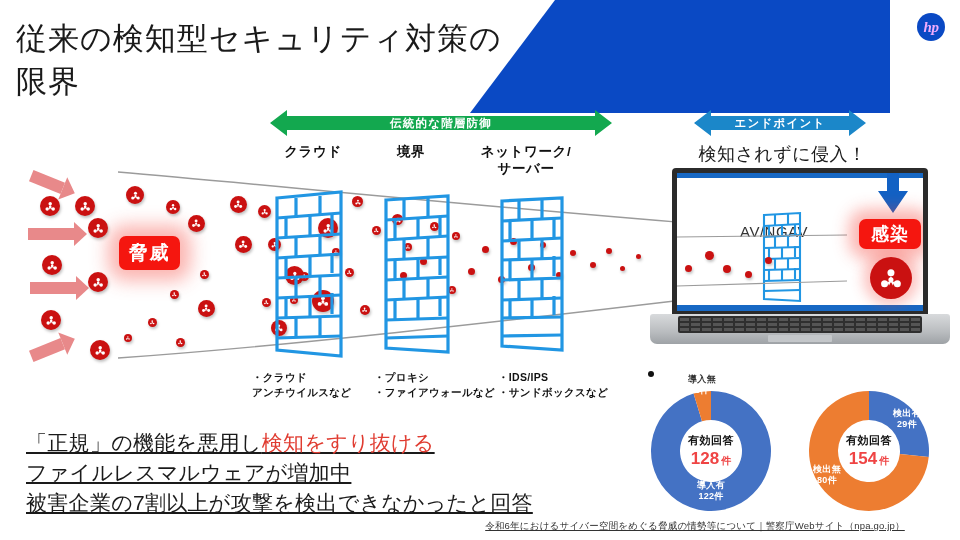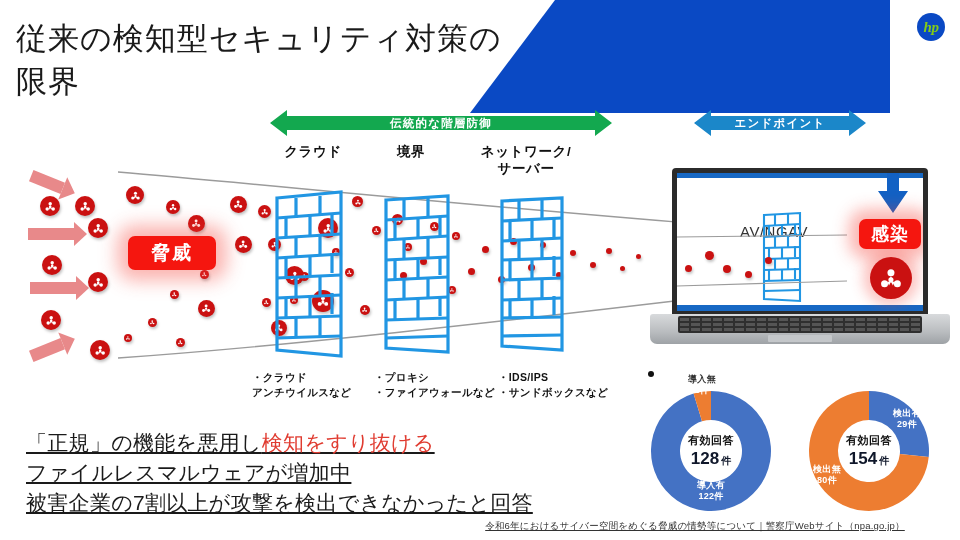--- a/index.html
+++ b/index.html
@@ -6,21 +6,21 @@
   body{
     width:960px;height:540px;overflow:hidden;
     background:#ffffff;
     font-family:"Liberation Sans","DejaVu Sans",sans-serif;
     position:relative;
   }
   .slide{position:absolute;inset:0;width:960px;height:540px;overflow:hidden;background:#fff;}
   .blue-par-svg{position:absolute;left:470px;top:0;width:420px;height:115px;}
   .hp-logo{
     position:absolute;left:917px;top:13px;width:28px;height:28px;border-radius:50%;
-    background:#0a49c4;color:#84cc16;display:flex;align-items:center;justify-content:center;
+    background:#0a49c4;color:#f0abfc;display:flex;align-items:center;justify-content:center;
     font-family:"Liberation Serif","DejaVu Serif",serif;font-style:italic;font-weight:bold;
     font-size:15px;letter-spacing:-0.5px;
   }
 
   
   .title{
     position:absolute;left:16px;top:18px;width:500px;
     font-size:31px;line-height:1.38;color:#1a1a1a;font-weight:400;
     letter-spacing:1px;
   }
@@ -55,21 +55,21 @@
   }
 
   .bio{
     position:absolute;border-radius:50%;background:#ca1111;
     box-shadow:1px 2px 3px rgba(0,0,0,.25);
     display:flex;align-items:center;justify-content:center;color:#fff;
   }
   .bio svg{width:72%;height:72%;display:block;}
 
   .threat-badge{
-    position:absolute;left:128px;top:236px;width:88px;height:34px;border-radius:7px;
+    position:absolute;left:119px;top:236px;width:61px;height:34px;border-radius:7px;
     background:#f5160f;color:#fff;font-weight:bold;font-size:19px;
     display:flex;align-items:center;justify-content:center;letter-spacing:2px;
     box-shadow:0 0 18px 11px rgba(245,60,50,.38);
   }
 
   
   .wall{position:absolute;}
   .wall svg{display:block;}
 
   
@@ -127,21 +127,21 @@
     letter-spacing:0.2px;
   }
   .chart-head .dot{display:inline-block;width:6px;height:6px;border-radius:50%;background:#111;margin-right:5px;vertical-align:1px;}
   .donut{position:absolute;}
   .donut svg{display:block;}
   .donut-center{
     position:absolute;inset:0;display:flex;flex-direction:column;
     align-items:center;justify-content:center;pointer-events:none;
   }
   .dc-label{font-size:11px;font-weight:bold;color:#111;letter-spacing:0.5px;}
-  .dc-value{font-size:17px;font-weight:bold;color:#0f172a;margin-top:1px;}
+  .dc-value{font-size:17px;font-weight:bold;color:#ef4444;margin-top:1px;}
   .dc-value small{font-size:10px;font-weight:bold;margin-left:2px;}
   .seg-label{
     position:absolute;font-size:9px;font-weight:bold;color:#fff;text-align:center;
     line-height:1.25;letter-spacing:0.3px;
   }
   .seg-label.dark{color:#333;}
 
   
   .bottom-copy{
     position:absolute;left:26px;top:428px;width:560px;
@@ -179,20 +179,21 @@
       <polygon points="0,13 17,0 17,6 155,6 155,0 172,13 155,26 155,20 17,20 17,26" fill="#1b87c9"></polygon>
     </svg>
     <div class="arrow-label">エンドポイント</div>
   </div>
 
   <div class="layer-name ln-cloud">クラウド</div>
   <div class="layer-name ln-edge">境界</div>
   <div class="layer-name ln-net" style="white-space:pre-line;">ネットワーク/
 サーバー</div>
 
+  <div class="detect-note">検知されずに侵入！</div>
 
   <svg style="position:absolute;left:0;top:150px;width:700px;height:230px;">
     <path d="M118,22 C260,34 430,52 700,74" stroke="#9b9b9b" stroke-width="1.4" fill="none"></path>
     <path d="M118,208 C260,198 430,180 700,148" stroke="#9b9b9b" stroke-width="1.4" fill="none"></path>
   </svg>
 
   <div class="pink-arrow" style="left:30px;top:176px;width:34px;transform:rotate(22deg);"></div>
   <div class="pink-arrow" style="left:28px;top:228px;width:46px;"></div>
   <div class="pink-arrow" style="left:30px;top:282px;width:46px;"></div>
   <div class="pink-arrow" style="left:30px;top:344px;width:34px;transform:rotate(-22deg);"></div>

